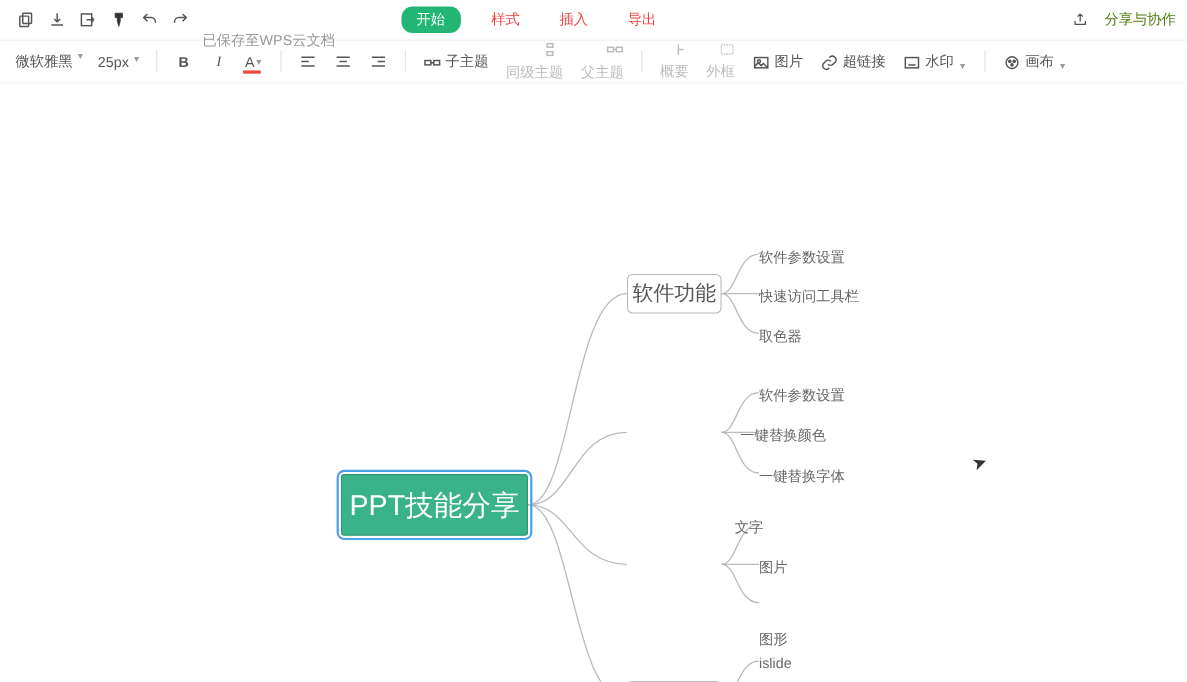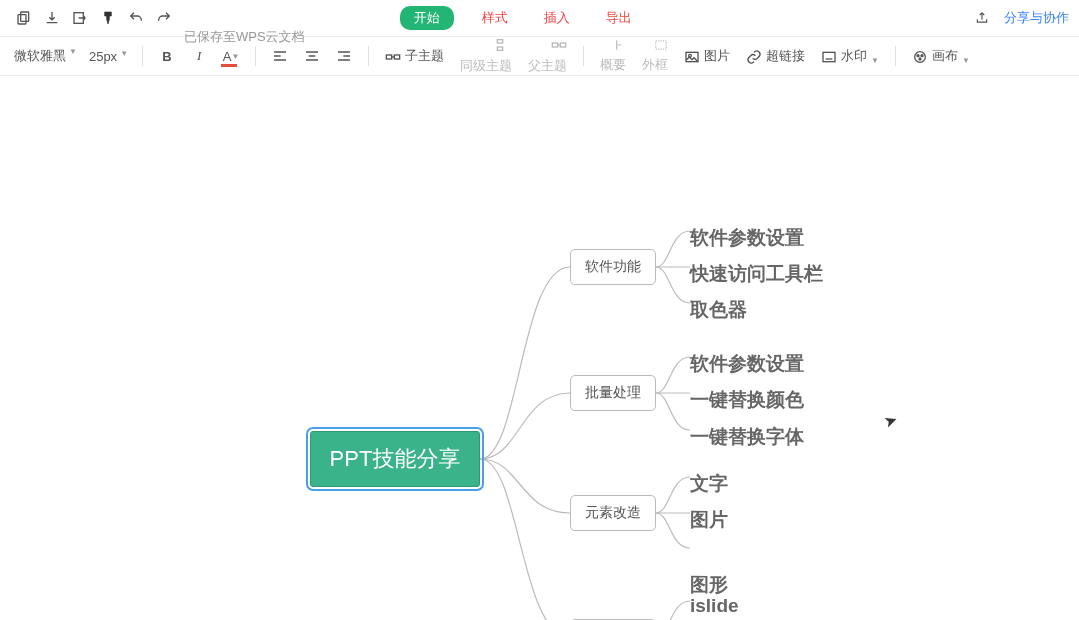--- a/index.html
+++ b/index.html
@@ -32,38 +32,38 @@
     cursor: pointer;
   }
   .titlebar .status {
     color: #999;
     margin-left: 6px;
     margin-top: 38px;
   }
   .titlebar .tabs {
     display: flex;
     align-items: center;
-    margin-left: 95px;
+    margin-left: 60px;
     gap: 20px;
   }
   .titlebar .tab {
     color: #ef4444;
     cursor: pointer;
     padding: 3px 8px;
     font-size: 13px;
   }
   .titlebar .tab.active {
     background: #22b573;
     color: #fff;
     border-radius: 10px;
     padding: 3px 14px;
   }
   .titlebar .share {
     margin-left: auto;
-    color: #3b82f6;
+    color: #4d7c0f;
     display: flex;
     align-items: center;
     gap: 15px;
     cursor: pointer;
   }
 
   
   .fmtbar {
     height: 38px;
     display: flex;
@@ -127,43 +127,42 @@
     justify-content: center;
     white-space: nowrap;
   }
   .root {
     left: 310px;
     top: 355px;
     width: 170px;
     height: 56px;
     background: #3bb38a;
     color: #fff;
-    font-size: 22px;
+    font-size: 26px;
     border: 1px solid #2e9a74;
     border-radius: 3px;
     outline: 2px solid #4aa0e8;
     outline-offset: 2px;
   }
   .branch {
     width: 86px;
     height: 36px;
     border: 1px solid #bbb;
     border-radius: 5px;
-    font-size: 14px;
+    font-size: 19px;
     color: #555;
     background: #fff;
     text-align: right;
   }
   .leaf {
-    font-size: 19px;
+    font-size: 13px;
     color: #666;
     padding: 3px 0;
     text-align: left;
     justify-content: flex-start;
-    font-weight: bold;
   }
   .cursor-arrow {
     position: absolute;
     left: 884px;
     top: 335px;
     font-size: 16px;
     color: #333;
     transform: rotate(-20deg);
   }
   svg.connectors {
@@ -360,27 +359,25 @@
     <path d="M656 561 C670 561 670 597 690 597"></path>
   </svg>
 
   <div class="node root">PPT技能分享</div>
 
   <div class="node branch" style="left:570px;top:173px;">软件功能</div>
   <div class="node leaf" style="left:690px;top:146px;">软件参数设置</div>
   <div class="node leaf" style="left:690px;top:182px;">快速访问工具栏</div>
   <div class="node leaf" style="left:690px;top:218px;">取色器</div>
 
-  <div class="node branch" style="left:570px;top:299px;">批量处理</div>
   <div class="node leaf" style="left:690px;top:272px;">软件参数设置</div>
-  <div class="node leaf" style="left:690px;top:308px;">一键替换颜色</div>
+  <div class="node leaf" style="left:673px;top:308px;">一键替换颜色</div>
   <div class="node leaf" style="left:690px;top:345px;">一键替换字体</div>
 
-  <div class="node branch" style="left:570px;top:419px;">元素改造</div>
-  <div class="node leaf" style="left:690px;top:392px;">文字</div>
+  <div class="node leaf" style="left:668px;top:392px;">文字</div>
   <div class="node leaf" style="left:690px;top:428px;">图片</div>
   <div class="node leaf" style="left:690px;top:447px;margin-top:46px;">图形</div>
 
   <div class="node branch" style="left:570px;top:543px;">插件运用</div>
   <div class="node leaf" style="left:690px;top:516px;">islide</div>
 
   <div class="cursor-arrow">➤</div>
 </div>
 
 </body></html>

